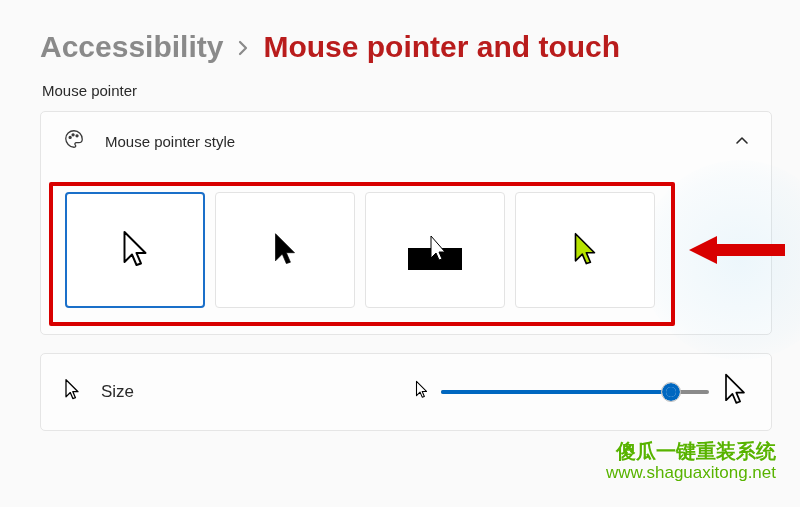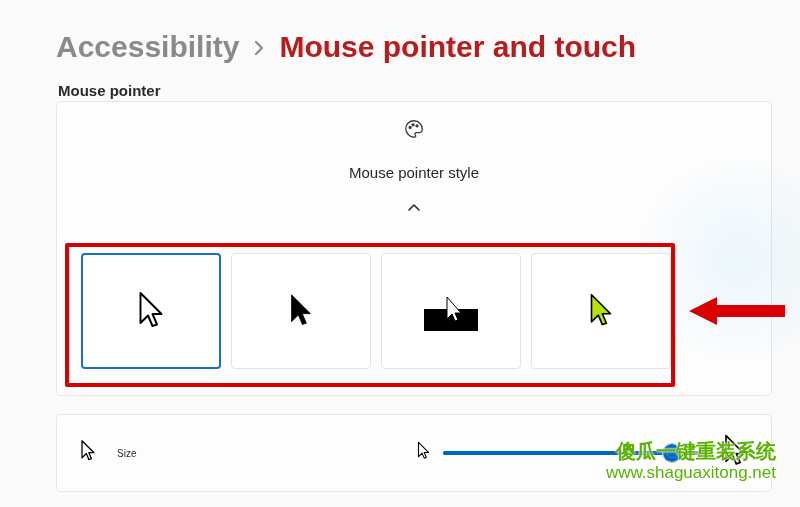--- a/index.html
+++ b/index.html
@@ -7,21 +7,21 @@
     margin: 0;
     padding: 0;
     font-family: "Segoe UI", -apple-system, sans-serif;
     background: #fafafa;
     width: 800px;
     height: 507px;
     overflow: hidden;
     position: relative;
   }
   .page {
-    padding: 30px 28px 0 56px;
+    padding: 30px 28px 0 40px;
   }
   .breadcrumb {
     display: flex;
     align-items: center;
     gap: 14px;
     margin-bottom: 18px;
   }
   .breadcrumb-parent {
     font-size: 30px;
     font-weight: 600;
@@ -32,37 +32,36 @@
     color: #8a8a8a;
     margin-top: 4px;
   }
   .breadcrumb-current {
     font-size: 30px;
     font-weight: 700;
     color: #b91c1c;
   }
   .section-label {
     font-size: 15px;
-    font-weight: 700;
+    font-weight: 400;
     color: #2a2a2a;
-    margin: 6px 0 2px 2px;
+    margin: 6px 0 12px 2px;
   }
   .card {
     background: #fdfdfd;
     border: 1px solid #e5e5e5;
     border-radius: 5px;
     padding: 0;
     margin-bottom: 18px;
   }
   .card-header {
     display: flex;
     align-items: center;
     padding: 16px 22px 16px 22px;
     gap: 20px;
-    flex-direction: column;
   }
   .card-header .title {
     font-size: 15px;
     color: #2a2a2a;
     flex: 1;
   }
   .chevron-up {
     width: 14px;
     height: 14px;
     display: flex;
@@ -113,21 +112,21 @@
   .size-card {
     background: #fdfdfd;
     border: 1px solid #e5e5e5;
     border-radius: 5px;
     padding: 18px 22px;
     display: flex;
     align-items: center;
     gap: 20px;
   }
   .size-label {
-    font-size: 10px;
+    font-size: 17px;
     color: #2a2a2a;
     flex: 0 0 auto;
   }
   .slider-wrap {
     flex: 1;
     display: flex;
     align-items: center;
     gap: 12px;
     margin-left: 260px;
   }

